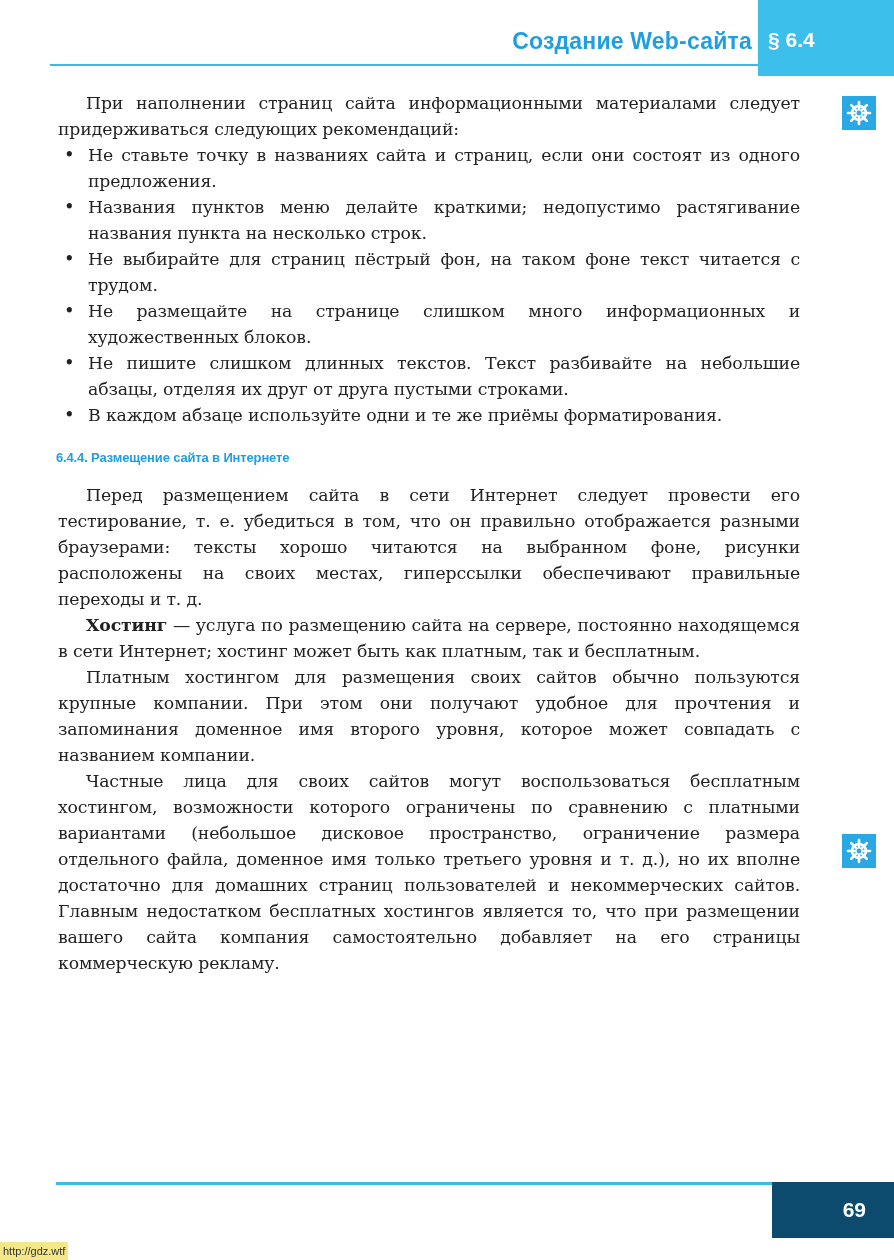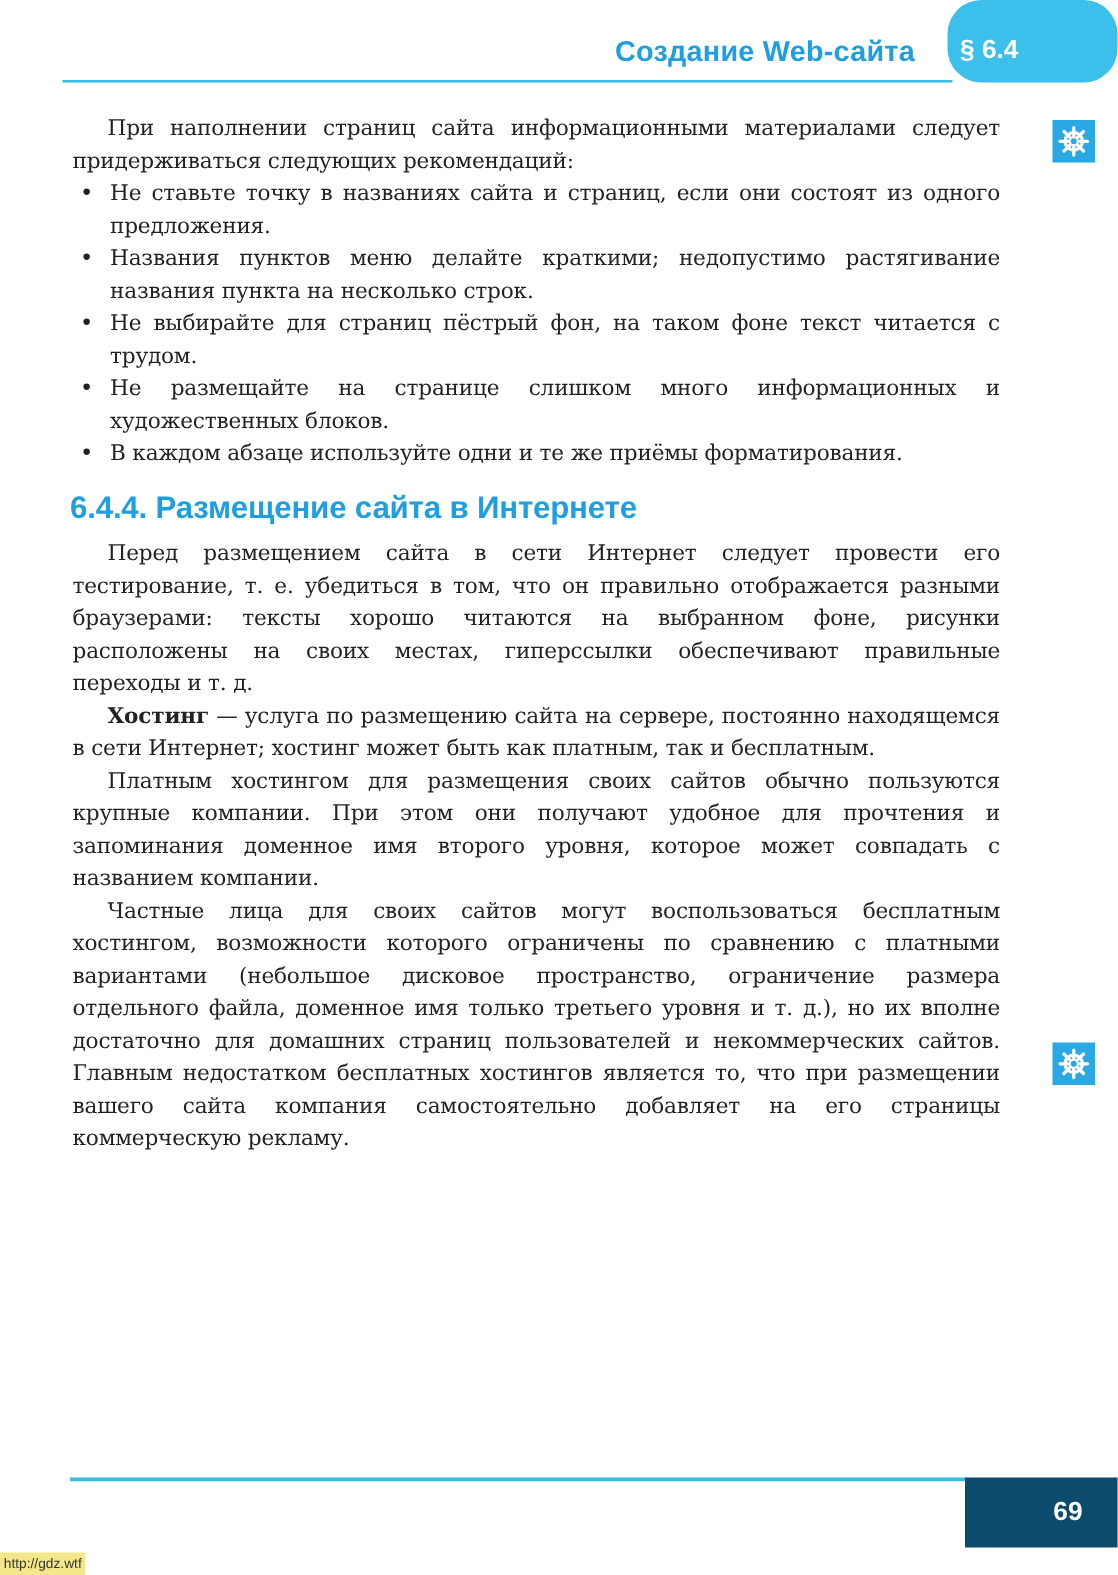--- a/index.html
+++ b/index.html
@@ -6,28 +6,27 @@
     body {
       width: 894px; height: 1260px; position: relative; overflow: hidden;
       background: #ffffff; color: #222222;
       font-family: "DejaVu Serif", "Liberation Serif", serif;
     }
     .header-rule {
       position: absolute; left: 50px; top: 64px; width: 712px; height: 2px;
       background: #38bde6;
     }
     .header-title {
-      position: absolute; left: 472px; top: 28px; width: 280px; text-align: center;
+      position: absolute; left: 472px; top: 28px; width: 280px; text-align: right;
       font-family: "Liberation Sans", "DejaVu Sans", sans-serif;
       font-weight: bold; font-size: 23px; color: #1f9ee0; letter-spacing: 0.2px;
     }
     .section-tab {
-      position: absolute; left: 758px; top: 0; width: 136px; height: 66px;
+      position: absolute; left: 758px; top: 0; width: 136px; height: 76px;
       background: #3cbfea;
-      border-radius: 27px;
     }
     .section-tab span {
       position: absolute; left: 10px; top: 28px;
       font-family: "Liberation Sans", "DejaVu Sans", sans-serif;
       font-weight: bold; font-size: 21px; color: #ffffff;
     }
     .margin-icon {
       position: absolute; left: 842px; width: 34px; height: 34px;
       background: #2aa8e4; display: flex; align-items: center; justify-content: center;
     }
@@ -38,21 +37,21 @@
       font-size: 17.3px; line-height: 26px; letter-spacing: -0.15px;
     }
     .content p { margin: 0; text-align: justify; text-indent: 28px; }
     .content ul { list-style: none; margin: 0; padding: 0; }
     .content li { position: relative; padding-left: 30px; text-align: justify; }
     .content li::before {
       content: "\2022"; position: absolute; left: 6px; top: 0; font-size: 18px;
     }
     .subheading {
       font-family: "Liberation Sans", "DejaVu Sans", sans-serif;
-      font-weight: bold; font-size: 25px; color: #1f9ee0;
+      font-weight: bold; font-size: 13px; color: #1f9ee0;
       margin: 16px 0 10px -2px; line-height: 28px; text-indent: 0;
     }
     .term { font-weight: bold; }
 
     .footer-rule {
       position: absolute; left: 56px; top: 1182px; width: 716px; height: 3px;
       background: #38bde6;
     }
     .page-tab {
       position: absolute; left: 772px; top: 1182px; width: 122px; height: 56px;
@@ -103,20 +102,21 @@
   </svg>
 </div>
 
 <div class="content">
   <p>При наполнении страниц сайта информационными материалами следует придерживаться следующих рекомендаций:</p>
   <ul>
     <li>Не ставьте точку в названиях сайта и страниц, если они состоят из одного предложения.</li>
     <li>Названия пунктов меню делайте краткими; недопустимо растягивание названия пункта на несколько строк.</li>
     <li>Не выбирайте для страниц пёстрый фон, на таком фоне текст читается с трудом.</li>
     <li>Не размещайте на странице слишком много информационных и художественных блоков.</li>
+    <li>Не пишите слишком длинных текстов. Текст разбивайте на небольшие абзацы, отделяя их друг от друга пустыми строками.</li>
     <li>В каждом абзаце используйте одни и те же приёмы форматирования.</li>
   </ul>
 
   <div class="subheading">6.4.4. Размещение сайта в Интернете</div>
 
   <p>Перед размещением сайта в сети Интернет следует провести его тестирование, т. е. убедиться в том, что он правильно отображается разными браузерами: тексты хорошо читаются на выбранном фоне, рисунки расположены на своих местах, гиперссылки обеспечивают правильные переходы и т. д.</p>
   <p><span class="term">Хостинг</span><span> — услуга по размещению сайта на сервере, постоянно находящемся в сети Интернет; хостинг может быть как платным, так и бесплатным.</span></p>
   <p>Платным хостингом для размещения своих сайтов обычно пользуются крупные компании. При этом они получают удобное для прочтения и запоминания доменное имя второго уровня, которое может совпадать с названием компании.</p>
   <p>Частные лица для своих сайтов могут воспользоваться бесплатным хостингом, возможности которого ограничены по сравнению с платными вариантами (небольшое дисковое пространство, ограничение размера отдельного файла, доменное имя только третьего уровня и т. д.), но их вполне достаточно для домашних страниц пользователей и некоммерческих сайтов. Главным недостатком бесплатных хостингов является то, что при размещении вашего сайта компания самостоятельно добавляет на его страницы коммерческую рекламу.</p>
 </div>

